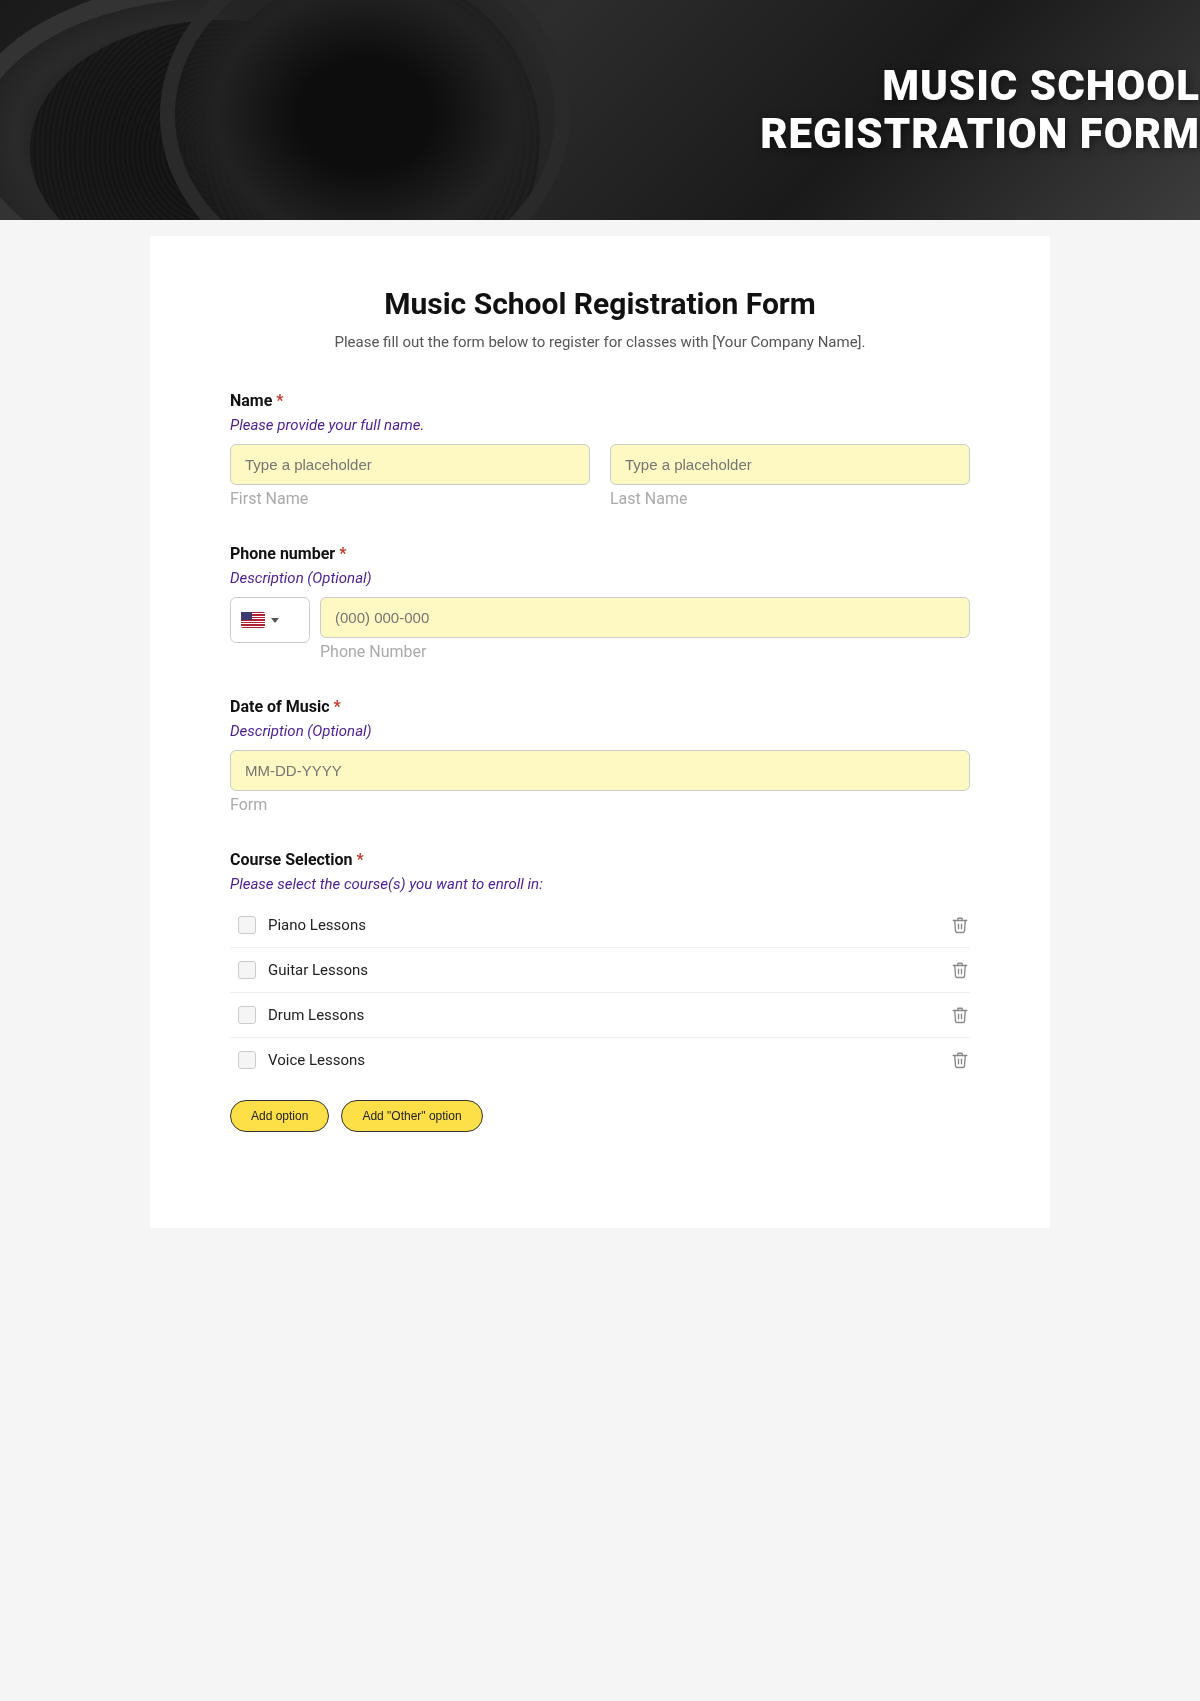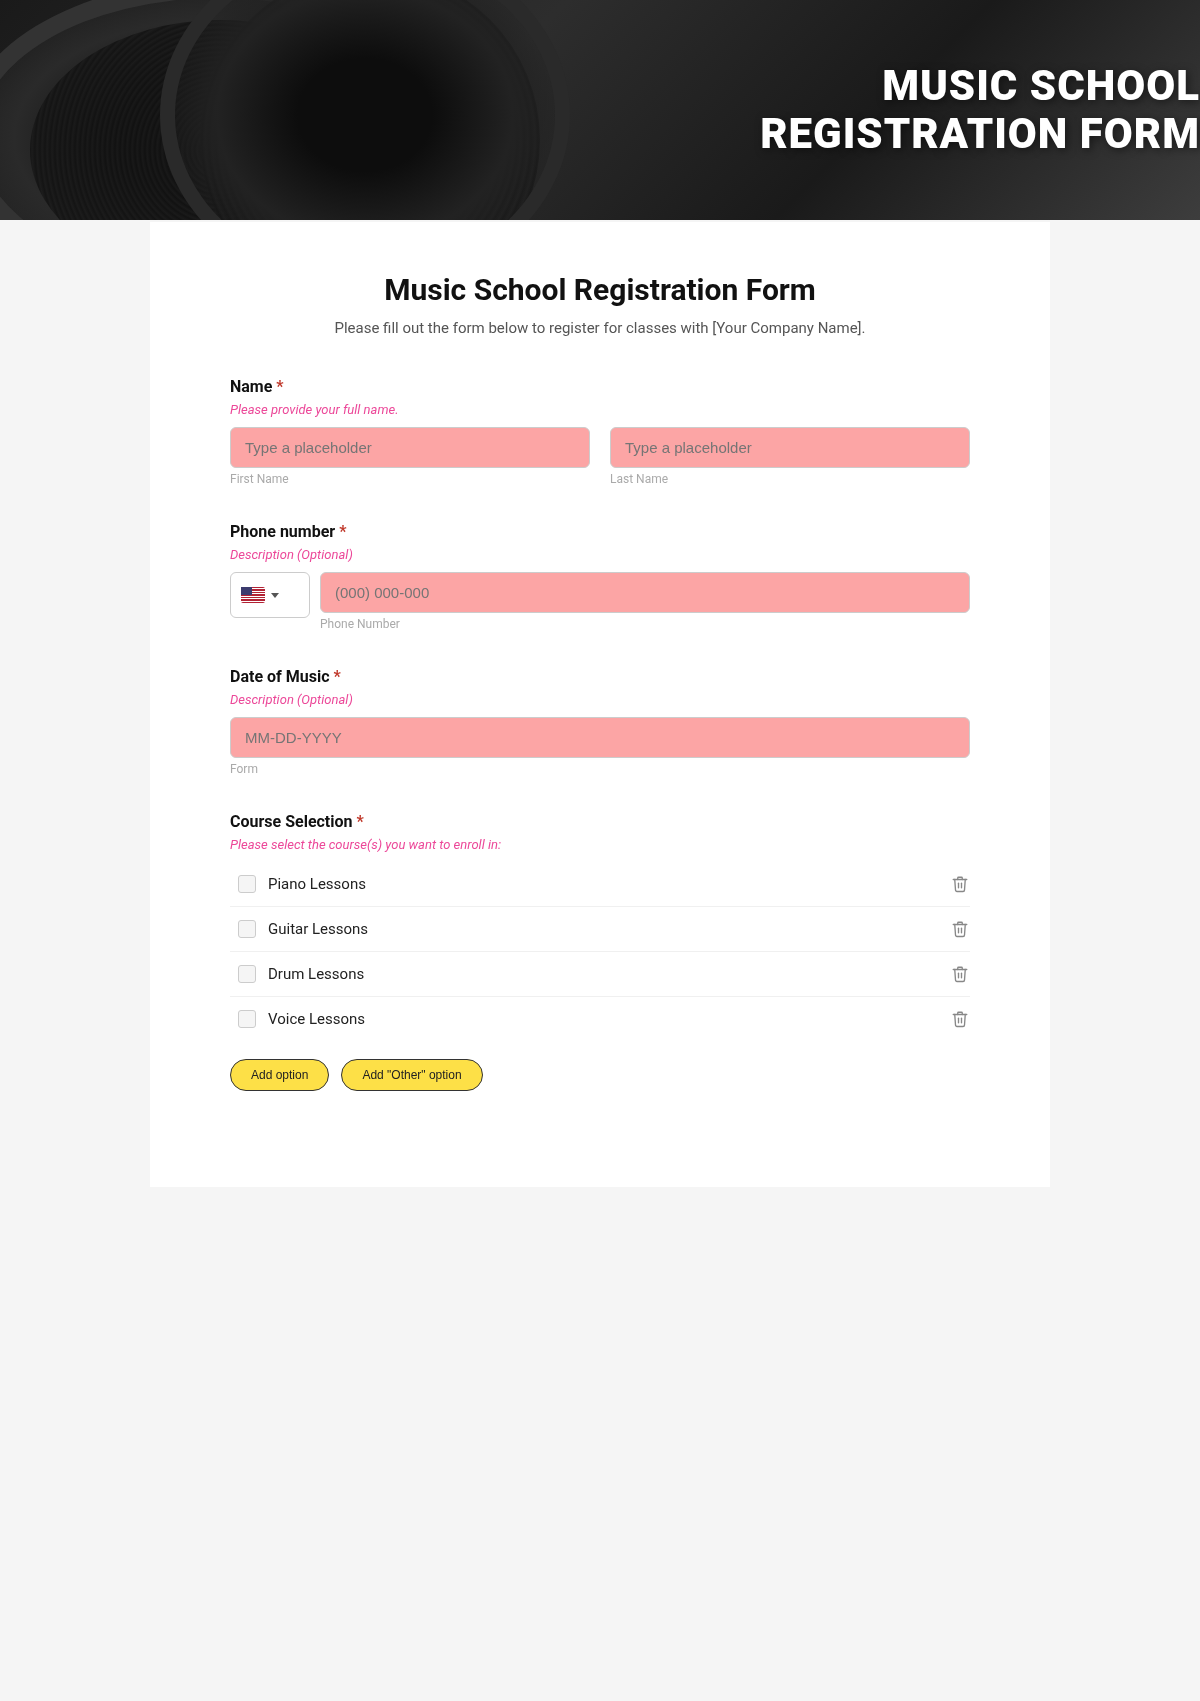--- a/index.html
+++ b/index.html
@@ -82,21 +82,21 @@
       font-size: 42px;
       font-weight: 900;
       line-height: 1.15;
       letter-spacing: 1px;
       text-transform: uppercase;
       text-shadow: 2px 2px 8px rgba(0,0,0,0.5);
     }
 
     .form-wrapper {
       max-width: 900px;
-      margin: 2px auto;
+      margin: 16px auto;
       background: #fff;
       padding: 50px 80px 60px;
     }
 
     .form-title {
       text-align: center;
       font-size: 30px;
       font-weight: 700;
       color: #111;
       margin-bottom: 12px;
@@ -122,28 +122,28 @@
       align-items: flex-start;
       gap: 4px;
     }
 
     .required-star {
       color: #c0392b;
       font-size: 16px;
     }
 
     .field-description {
-      font-size: 13px;
-      color: #ec4899;
+      font-size: 15px;
+      color: #4c1d95;
       font-style: italic;
       margin-bottom: 10px;
     }
 
     .field-hint {
-      font-size: 12px;
+      font-size: 16px;
       color: #aaa;
       margin-top: 4px;
     }
 
     .name-row {
       display: flex;
       gap: 20px;
     }
 
     .name-row > div {
@@ -151,21 +151,21 @@
     }
 
     .text-input {
       width: 100%;
       border: 1.5px solid #ccc;
       border-radius: 6px;
       padding: 11px 14px;
       font-size: 15px;
       color: #333;
       outline: none;
-      background: #fca5a5;
+      background: #fef9c3;
     }
 
     .phone-row {
       display: flex;
       gap: 10px;
       align-items: flex-start;
     }
 
     .country-selector {
       display: flex;

